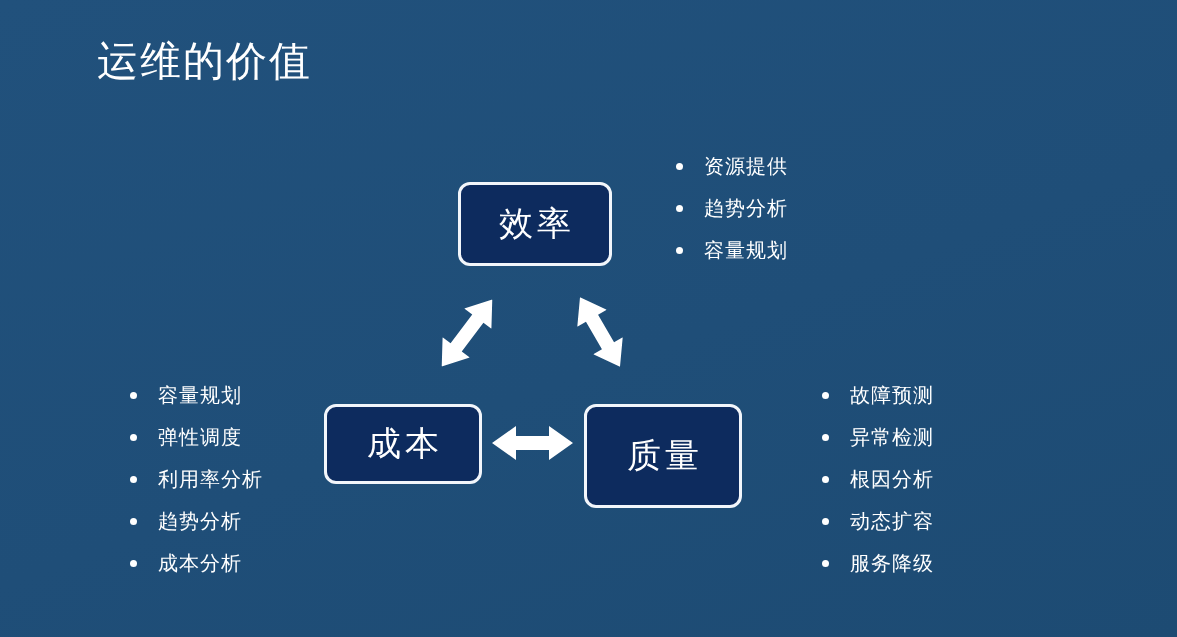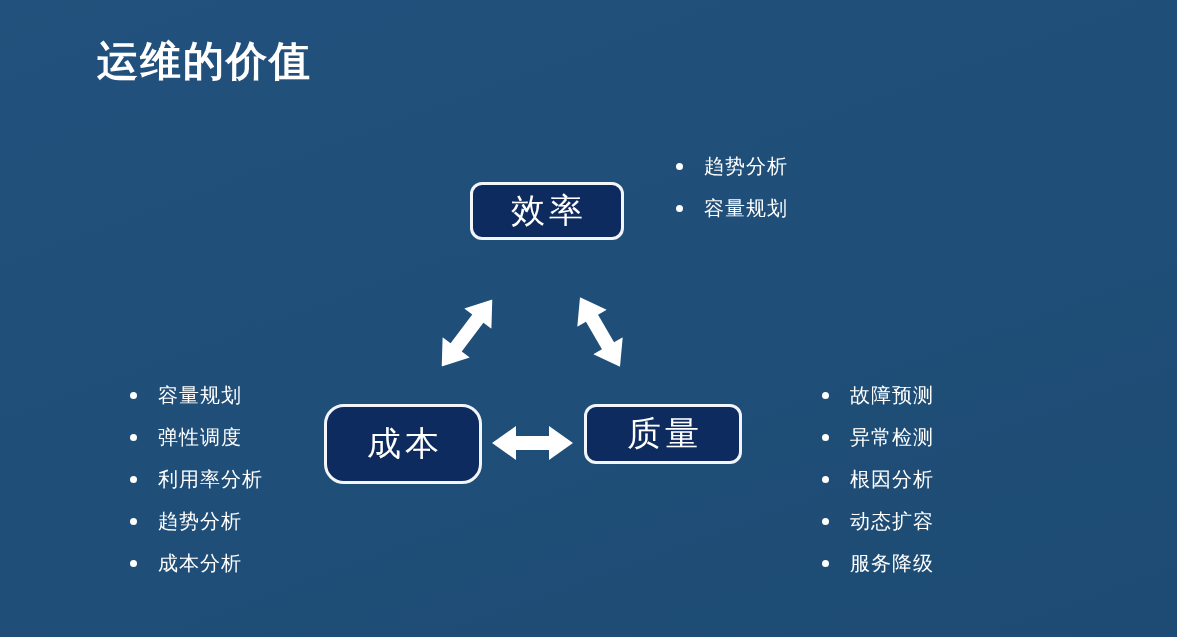--- a/index.html
+++ b/index.html
@@ -19,41 +19,41 @@
     height: 637px;
     background: linear-gradient(160deg, #21517c 0%, var(--background) 55%, #1d4b73 100%);
     overflow: hidden;
   }
 
   .title {
     position: absolute;
     left: 97px;
     top: 34px;
     font-size: 41px;
-    font-weight: bold;
+    font-weight: normal;
     color: var(--text);
     letter-spacing: 2px;
   }
 
   .node {
     position: absolute;
     background: var(--node-fill);
     border: 3px solid var(--node-border);
     border-radius: 12px;
     display: flex;
     align-items: center;
     justify-content: center;
     color: var(--text);
     font-size: 34px;
     letter-spacing: 4px;
     text-indent: 4px;
   }
-  .node-efficiency { left: 458px; top: 182px; width: 154px; height: 58px; margin-left: 12px; }
-  .node-cost       { left: 324px; top: 404px; width: 158px; height: 80px; border-radius: 20px; }
-  .node-quality    { left: 584px; top: 404px; width: 158px; height: 60px; }
+  .node-efficiency { left: 458px; top: 182px; width: 154px; height: 84px; }
+  .node-cost       { left: 324px; top: 404px; width: 158px; height: 80px; }
+  .node-quality    { left: 584px; top: 404px; width: 158px; height: 104px; }
 
   .list { position: absolute; color: var(--text); font-size: 20px; }
   .list-item { display: flex; align-items: center; height: 42px; letter-spacing: 1px; }
   .dot { width: 7px; height: 7px; border-radius: 50%; background: var(--text); margin-right: 21px; flex: 0 0 auto; }
   .list-efficiency { left: 676px; top: 145px; }
   .list-cost       { left: 130px; top: 374px; }
   .list-quality    { left: 822px; top: 374px; }
 
   .arrow { position: absolute; color: var(--arrow); }
   .arrow svg { display: block; width: 100%; height: 100%; }
@@ -88,20 +88,24 @@
       <polygon fill="currentColor" points="0,17 24,0 24,10 56,10 56,0 80,17 56,34 56,24 24,24 24,34"></polygon>
     </svg>
   </div>
   <div class="arrow arrow-cost-quality">
     <svg viewBox="0 0 81 34" xmlns="http://www.w3.org/2000/svg">
       <polygon fill="currentColor" points="0,17 24,0 24,10 57,10 57,0 81,17 57,34 57,24 24,24 24,34"></polygon>
     </svg>
   </div>
 
   <div class="list list-efficiency">
+    <div class="list-item">
+      <span class="dot"></span>
+      <span>资源提供</span>
+    </div>
     <div class="list-item">
       <span class="dot"></span>
       <span>趋势分析</span>
     </div>
     <div class="list-item">
       <span class="dot"></span>
       <span>容量规划</span>
     </div>
   </div>
 

